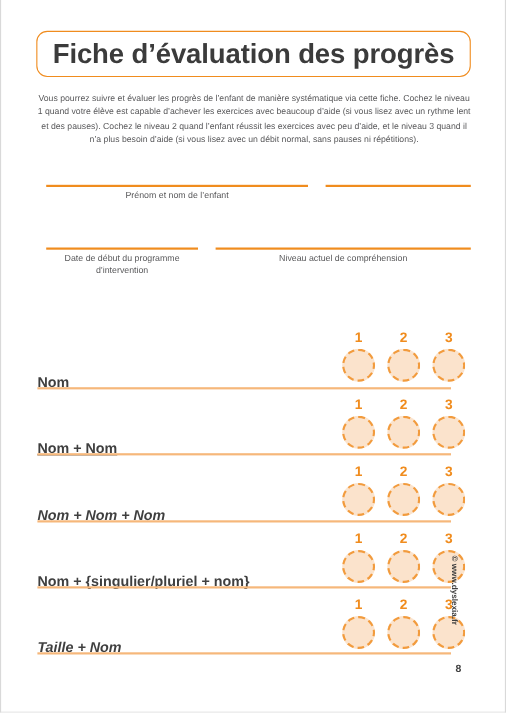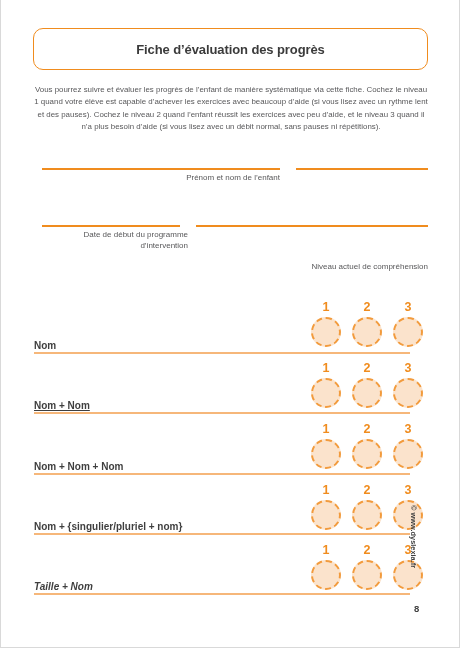--- a/index.html
+++ b/index.html
@@ -36,21 +36,21 @@
     width: 395px;
     height: 42px;
     border: 1.6px solid #F08C1E;
     border-radius: 10px;
     box-sizing: border-box;
     display: flex;
     align-items: center;
     justify-content: center;
   }
   .title-text {
-    font-size: 13px;
+    font-size: 25px;
     font-weight: 600;
     color: #3b3b3b;
     letter-spacing: -0.1px;
     white-space: nowrap;
     text-align: center;
   }
 
   
   .intro {
     position: absolute;
@@ -66,36 +66,36 @@
   
   .fline {
     position: absolute;
     height: 1.6px;
     background: #F08C1E;
   }
   .flabel {
     position: absolute;
     font-size: 8px;
     color: #58585a;
-    text-align: right;
+    text-align: center;
     line-height: 11px;
   }
 
   
   .row-line {
     position: absolute;
     left: 34px;
     width: 376px;
     height: 1.6px;
     background: #F6B77A;
   }
   .row-label {
     position: absolute;
     left: 34px;
-    font-size: 10px;
+    font-size: 13px;
     font-weight: 700;
     color: #3f3f3f;
     white-space: nowrap;
   }
   .num {
     position: absolute;
     width: 30px;
     text-align: center;
     font-size: 12.5px;
     font-weight: 700;
@@ -149,21 +149,21 @@
 
   <div class="fline" style="left:42px; top:168px; width:238px;"></div>
   <div class="flabel" style="left:42px; top:172px; width:238px;">Prénom et nom de l’enfant</div>
 
   <div class="fline" style="left:296px; top:168px; width:132px;"></div>
 
   <div class="fline" style="left:42px; top:225px; width:138px;"></div>
   <div class="flabel" style="left:34px; top:229px; width:154px;">Date de début du programme d’intervention</div>
 
   <div class="fline" style="left:196px; top:225px; width:232px;"></div>
-  <div class="flabel" style="left:196px; top:229px; width:232px;margin-top:32px;">Niveau actuel de compréhension</div>
+  <div class="flabel" style="left:196px; top:229px; width:232px;">Niveau actuel de compréhension</div>
 
   <div class="num" style="left:311px; top:300px;">1</div>
   <div class="num" style="left:352px; top:300px;">2</div>
   <div class="num" style="left:393px; top:300px;">3</div>
   <div class="circle" style="left:311px; top:317px;"></div>
   <div class="circle" style="left:352px; top:317px;"></div>
   <div class="circle" style="left:393px; top:317px;"></div>
   <div class="row-label" style="top:340px;">Nom</div>
   <div class="row-line" style="top:352px;"></div>
 
@@ -175,21 +175,21 @@
   <div class="circle" style="left:393px; top:378px;"></div>
   <div class="row-label" style="top:400px;text-decoration:underline;">Nom + Nom</div>
   <div class="row-line" style="top:412px;"></div>
 
   <div class="num" style="left:311px; top:422px;">1</div>
   <div class="num" style="left:352px; top:422px;">2</div>
   <div class="num" style="left:393px; top:422px;">3</div>
   <div class="circle" style="left:311px; top:439px;"></div>
   <div class="circle" style="left:352px; top:439px;"></div>
   <div class="circle" style="left:393px; top:439px;"></div>
-  <div class="row-label" style="top:461px;">Nom + Nom + Nom</div>
+  <div class="row-label" style="top:461px;font-style:italic;">Nom + Nom + Nom</div>
   <div class="row-line" style="top:473px;"></div>
 
   <div class="num" style="left:311px; top:483px;">1</div>
   <div class="num" style="left:352px; top:483px;">2</div>
   <div class="num" style="left:393px; top:483px;">3</div>
   <div class="circle" style="left:311px; top:500px;"></div>
   <div class="circle" style="left:352px; top:500px;"></div>
   <div class="circle" style="left:393px; top:500px;"></div>
   <div class="row-label" style="top:521px;">Nom + {singulier/pluriel + nom}</div>
   <div class="row-line" style="top:533px;"></div>

